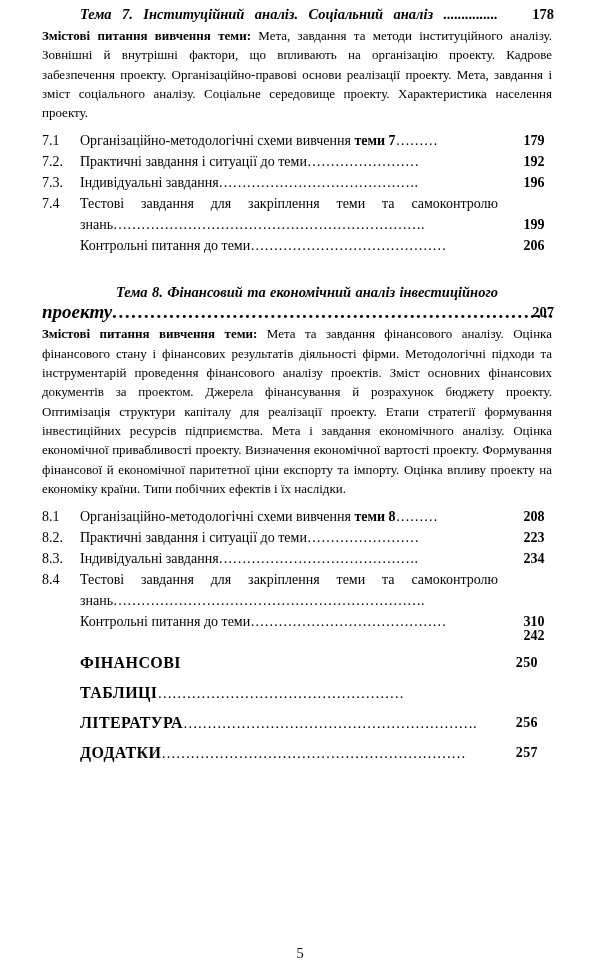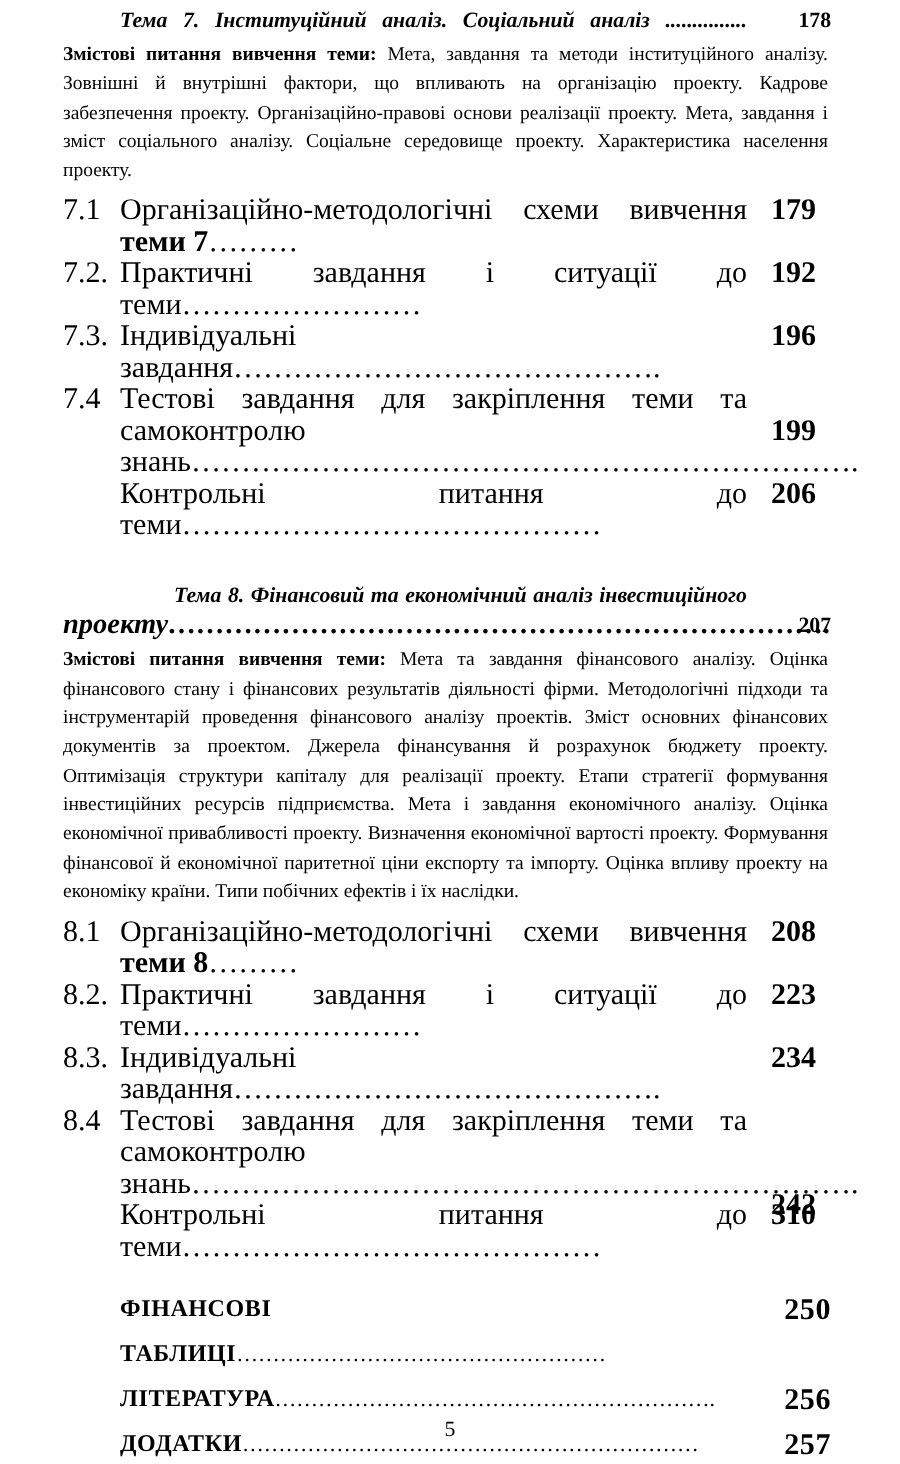--- a/index.html
+++ b/index.html
@@ -29,65 +29,65 @@
     line-height: 19.3px;
     text-align: justify;
     text-justify: inter-word;
     margin: 0;
     padding-right: 2px;
   }
   .para .lead { font-weight: bold; }
 
   .toc-item {
     position: relative;
-    font-size: 20px;
+    font-size: 14px;
     line-height: 21px;
     padding-left: 38px;
     padding-right: 56px;
     margin: 0;
     text-align: justify;
   }
   .toc-item .num {
     position: absolute;
     left: 0;
     top: 0;
     width: 34px;
     text-align: left;
   }
   .toc-item .pgn {
     position: absolute;
     right: 0;
     top: 0;
     font-weight: bold;
-    text-align: left;
+    text-align: center;
     width: 40px;
   }
   .toc-item.two-line { line-height: 21px; }
 
   .spacer-lg { height: 26px; }
   .spacer-md { height: 16px; }
   .spacer-sm { height: 8px; }
 
   .section-big {
     position: relative;
     font-size: 16px;
     font-weight: bold;
     letter-spacing: 0.4px;
     padding-left: 38px;
     padding-right: 56px;
     line-height: 30px;
   }
   .section-big .pgn {
     position: absolute;
-    right: 0;
+    right: 16px;
     top: 0;
     font-weight: bold;
     width: 40px;
     text-align: right;
-    font-size: 20px;
+    font-size: 14px;
     line-height: 30px;
   }
   .dots { letter-spacing: 0px; }
 
   .folio {
     position: absolute;
     bottom: 14px;
     left: 0;
     width: 600px;
     text-align: center;

